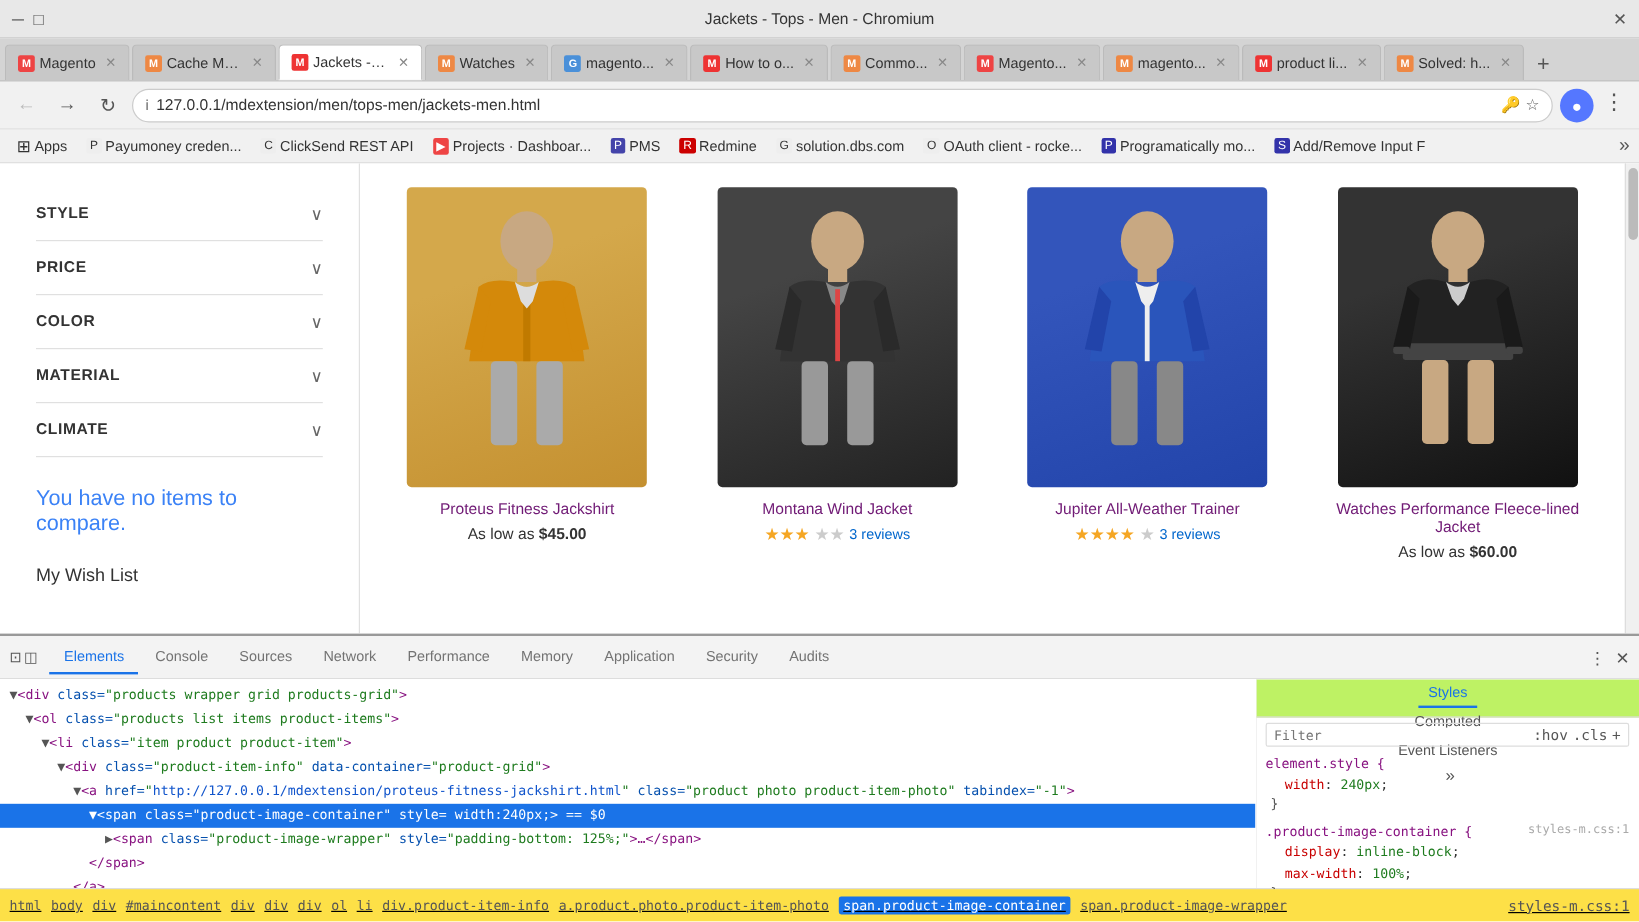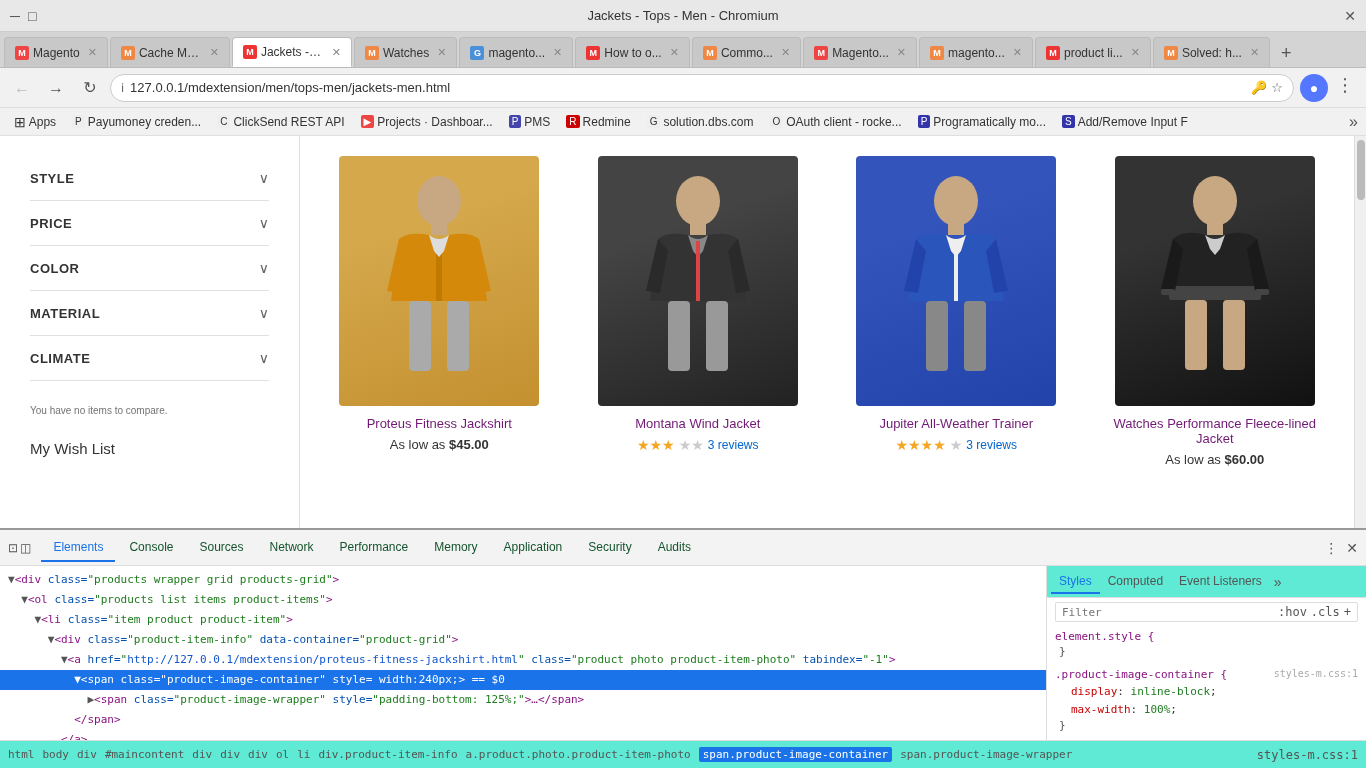--- a/index.html
+++ b/index.html
@@ -130,35 +130,35 @@
       padding: 20px 30px;
       border-right: 1px solid #e0e0e0;
       overflow-y: auto;
       flex-shrink: 0;
     }
     .filter-item {
       border-bottom: 1px solid #e0e0e0;
       padding: 14px 0;
       display: flex;
       justify-content: space-between;
-      align-items: center;
+      align-items: flex-start;
       cursor: pointer;
     }
     .filter-label {
       font-size: 13px;
       font-weight: bold;
       color: #333;
       letter-spacing: 0.5px;
       text-transform: uppercase;
     }
     .filter-chevron { font-size: 14px; color: #666; }
 
     .compare-section { margin-top: 24px; }
     .compare-title { font-size: 16px; color: #333; margin-bottom: 10px; }
-    .compare-text { font-size: 10px; color: #737373; }
+    .compare-text { font-size: 18px; color: #3b82f6; }
 
     .wishlist-section { margin-top: 24px; }
     .wishlist-title { font-size: 15px; color: #333; font-weight: normal; }
 
     
     .product-grid {
       flex: 1;
       padding: 20px;
       overflow-y: auto;
       display: grid;
@@ -236,21 +236,21 @@
       align-items: center;
       background: #f3f3f3;
       border-bottom: 1px solid #ddd;
       padding: 0 8px;
       height: 36px;
       gap: 2px;
     }
     .devtools-tab {
       padding: 6px 12px;
       font-size: 12px;
-      color: #14532d;
+      color: #737373;
       cursor: pointer;
       border-bottom: 2px solid transparent;
     }
     .devtools-tab.active {
       color: #1a73e8;
       border-bottom: 2px solid #1a73e8;
     }
     .devtools-controls {
       margin-left: auto;
       display: flex;
@@ -290,24 +290,25 @@
     .devtools-sidebar {
       width: 320px;
       border-left: 1px solid #ddd;
       display: flex;
       flex-direction: column;
       overflow: hidden;
     }
     .devtools-sidebar-tabs {
       display: flex;
       border-bottom: 1px solid #ddd;
-      background: #5eead4;
+      background: #bef264;
       padding: 0 4px;
       height: 32px;
       align-items: center;
+      flex-direction: column;
     }
     .ds-tab {
       padding: 4px 8px;
       font-size: 12px;
       color: #555;
       cursor: pointer;
       border-bottom: 2px solid transparent;
     }
     .ds-tab.active {
       color: #1a73e8;
@@ -338,30 +339,31 @@
     .style-rule { margin-bottom: 10px; }
     .style-selector { color: #881280; font-size: 11px; margin-bottom: 2px; }
     .style-prop { padding-left: 16px; color: #333; line-height: 18px; }
     .style-prop span.prop-name { color: #c80000; }
     .style-prop span.prop-val { color: #1e7b1e; }
     .style-source { float: right; color: #aaa; font-size: 10px; }
 
     
     .devtools-breadcrumb {
       height: 28px;
-      background: #5eead4;
+      background: #fde047;
       border-top: 1px solid #ddd;
       display: flex;
       align-items: center;
       padding: 0 8px;
       gap: 4px;
       font-size: 11px;
       font-family: monospace;
       overflow: hidden;
       white-space: nowrap;
+      text-decoration: underline;
     }
     .breadcrumb-item {
       color: #555;
       cursor: pointer;
     }
     .breadcrumb-item.highlighted {
       background: #1a73e8;
       color: #fff;
       padding: 1px 4px;
       border-radius: 2px;
@@ -722,20 +724,23 @@
             <input type="text" placeholder="Filter" style="width: 100%; border: none; outline: none; font-size: 11px; font-family: monospace;">
             <div class="style-filter-icons">
               <span>:hov</span>
               <span>.cls</span>
               <span>+</span>
             </div>
           </div>
 
           <div class="style-rule">
             <div class="style-selector">element.style {</div>
+            <div class="style-prop">
+              <span class="prop-name">width</span>: <span class="prop-val">240px</span>;
+            </div>
             <div style="font-size:11px;color:#555;padding-left:4px;">}</div>
           </div>
 
           <div class="style-rule">
             <div class="style-selector">
               .product-image-container {
               <span class="style-source">styles-m.css:1</span>
             </div>
             <div class="style-prop">
               <span class="prop-name">display</span>: <span class="prop-val">inline-block</span>;

